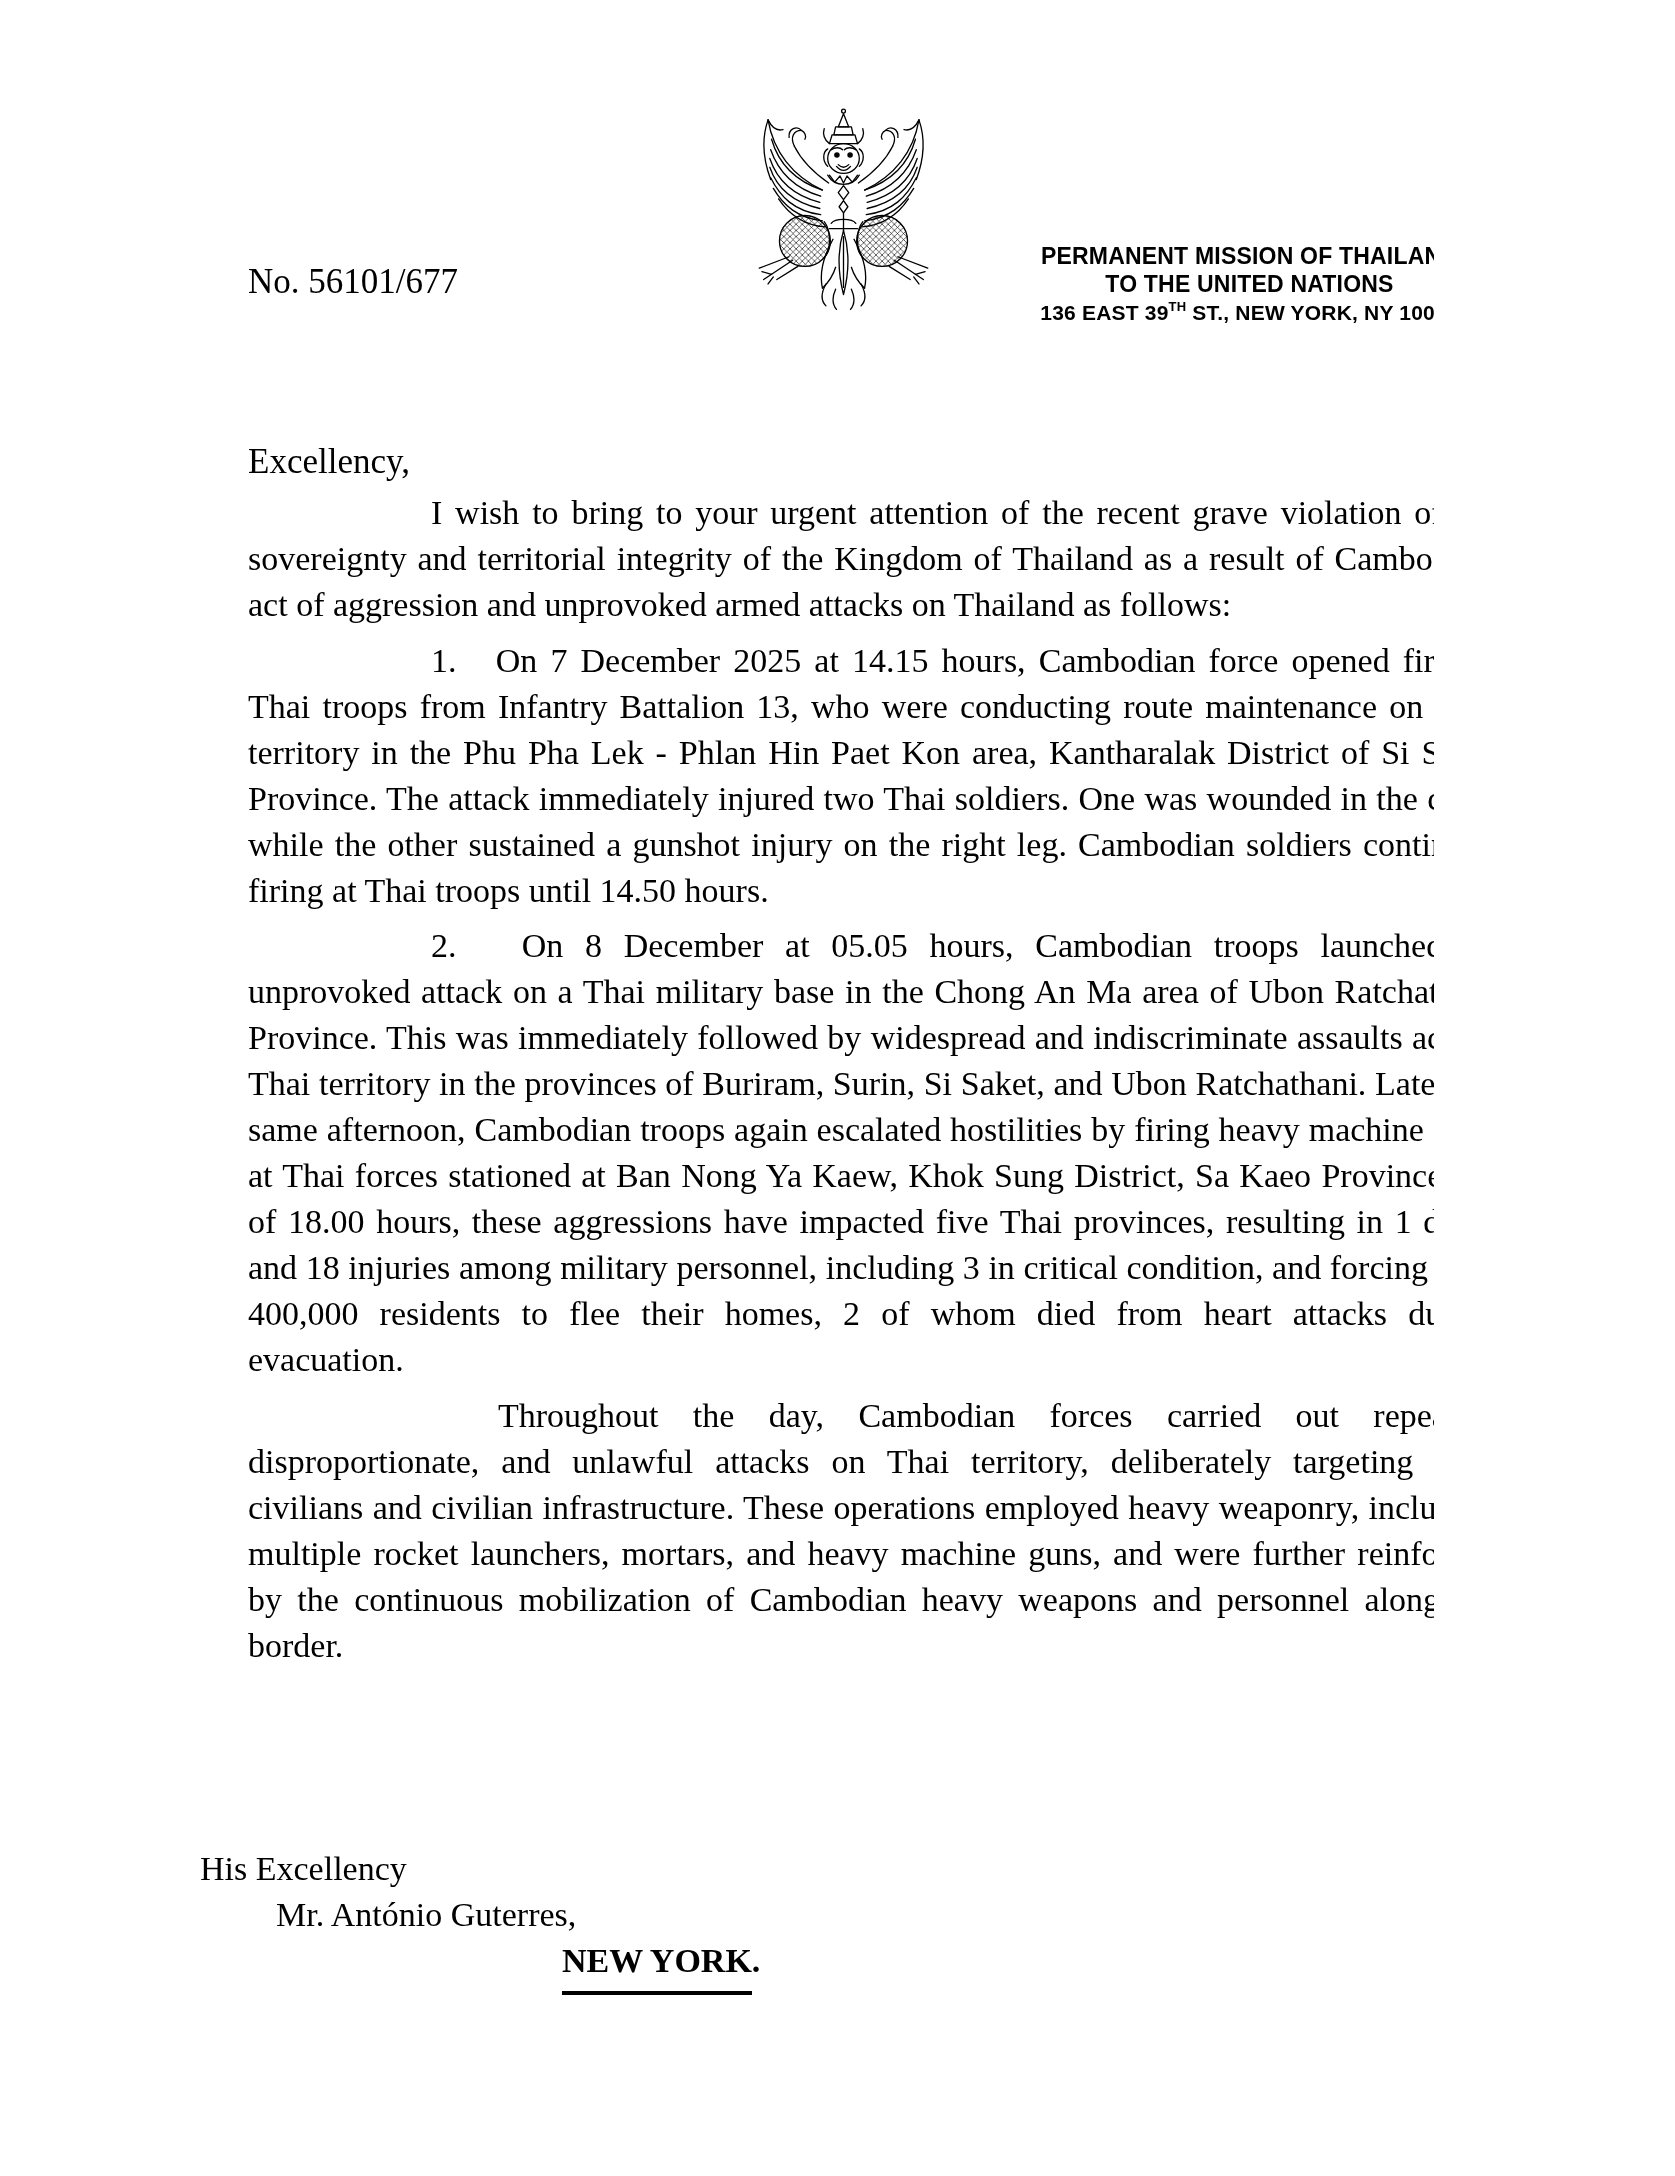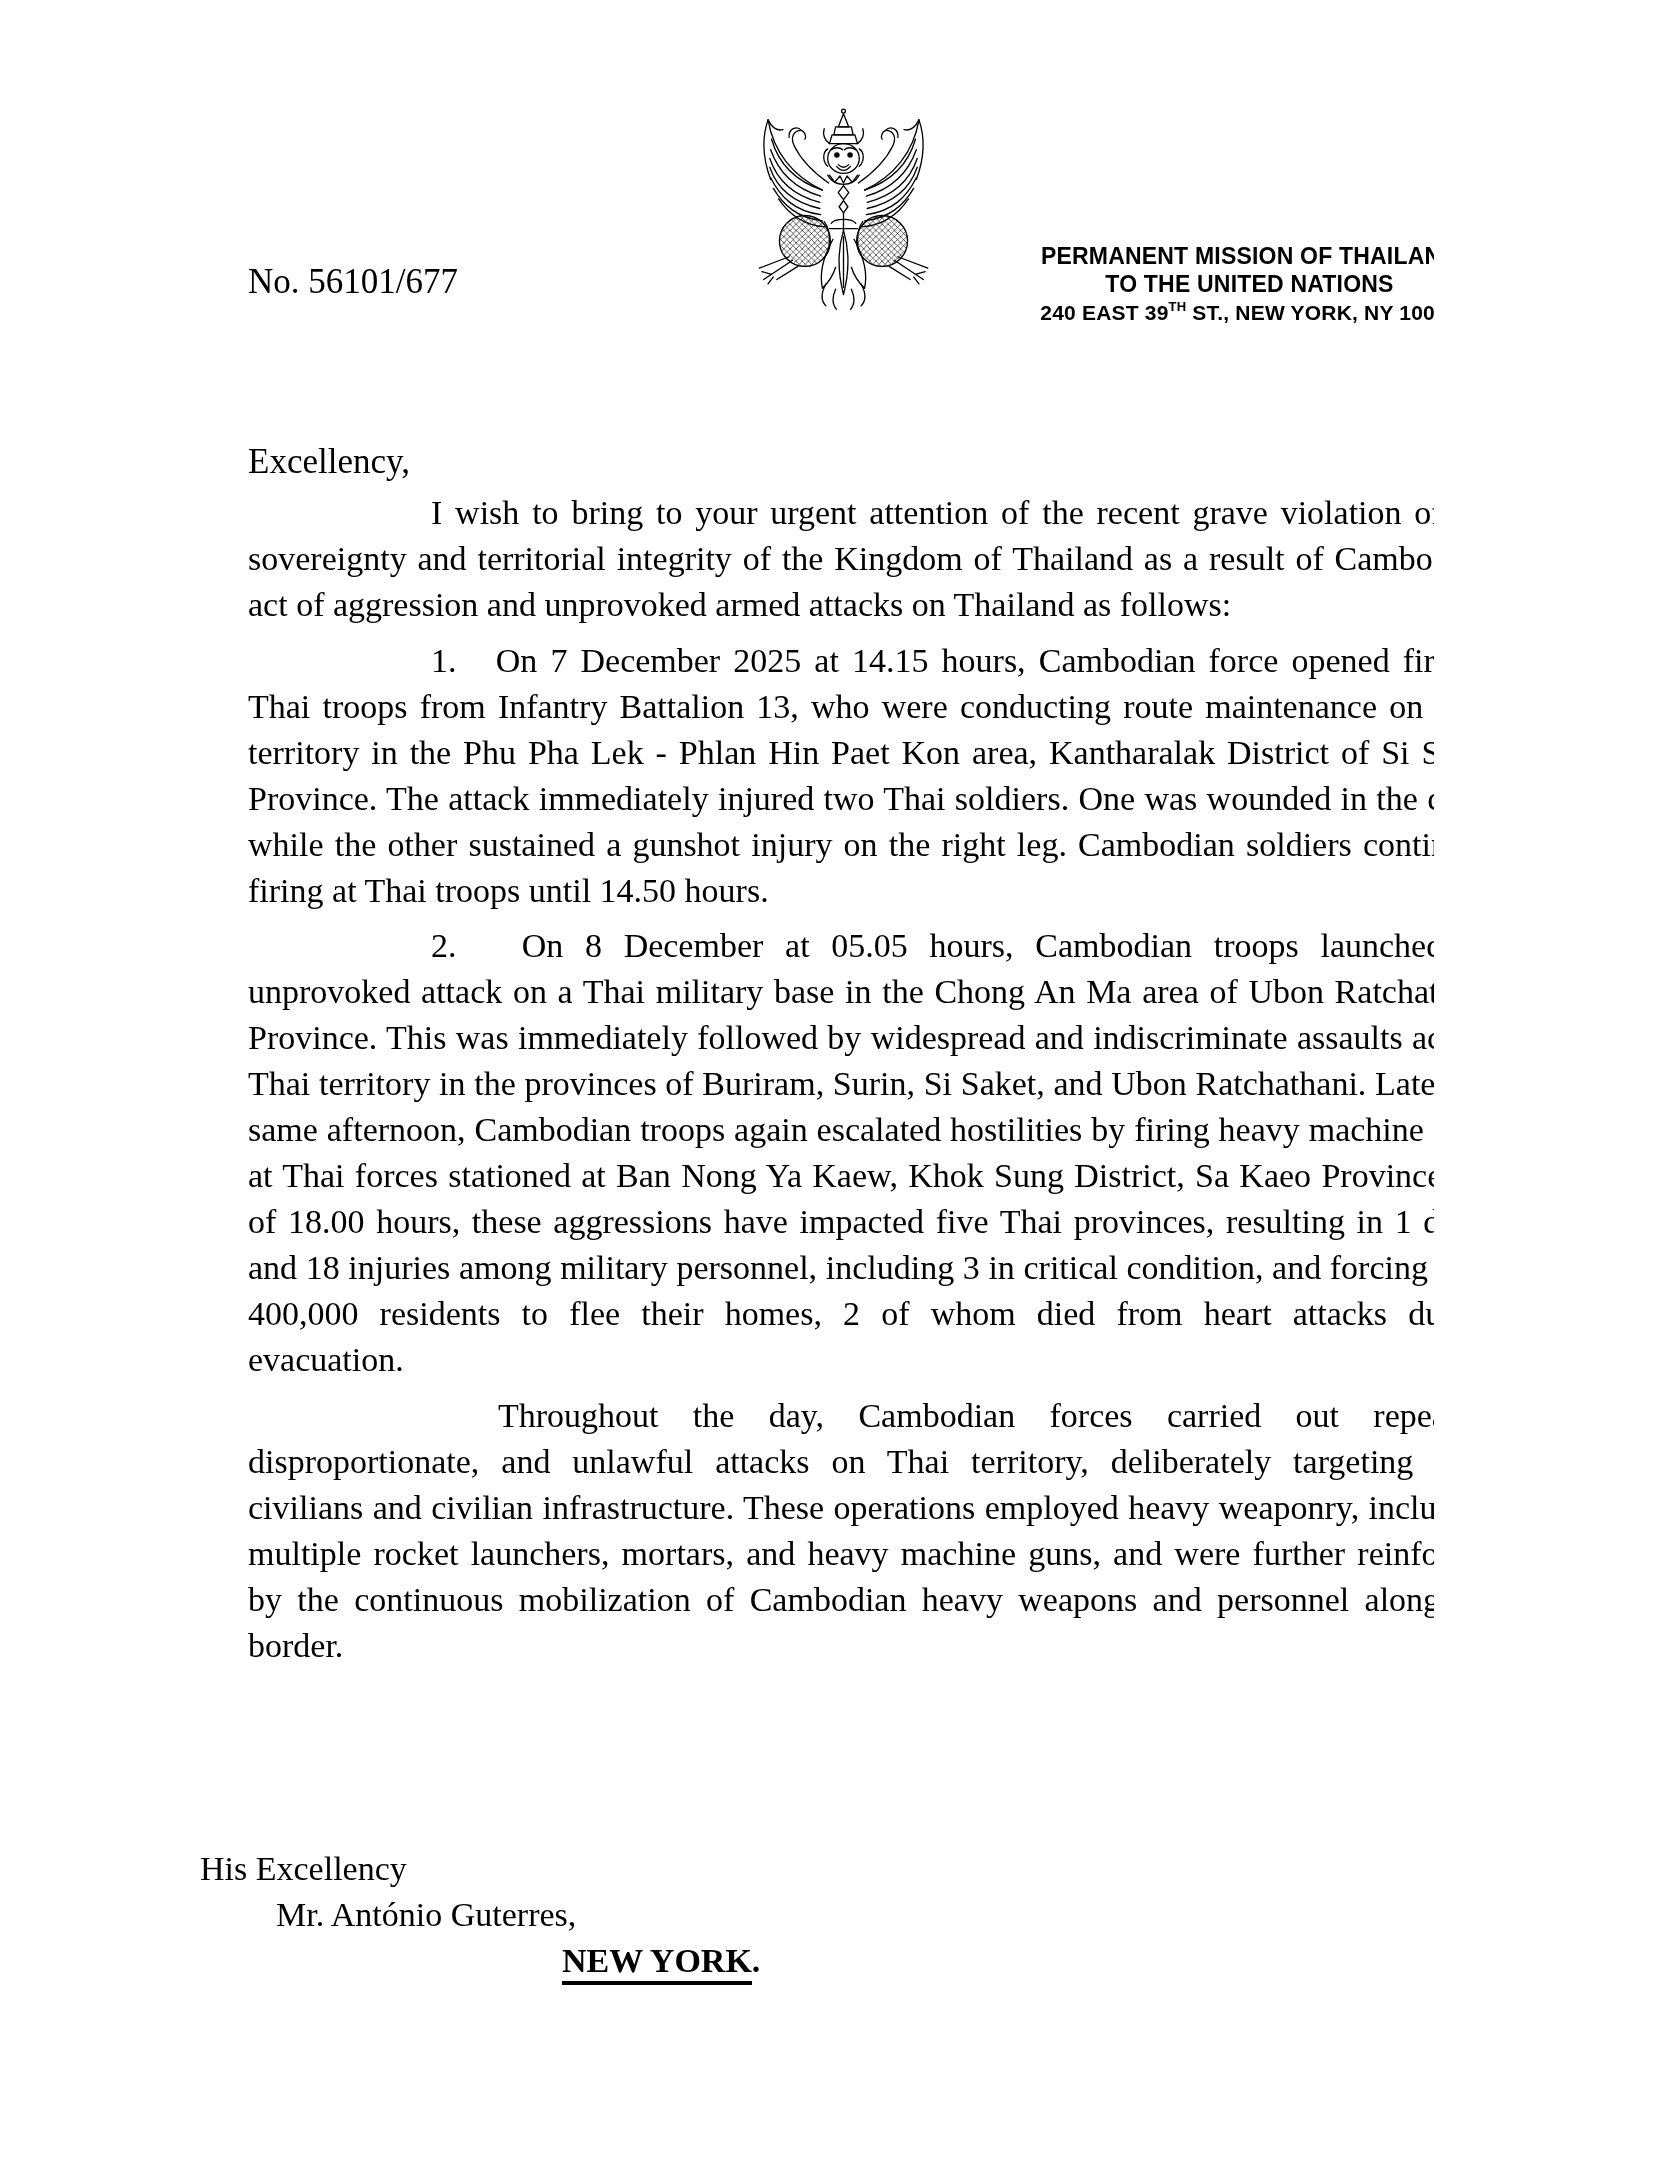--- a/index.html
+++ b/index.html
@@ -23,21 +23,21 @@
     position:absolute;left:248px;top:490px;width:1249px;
     font-size:34px;line-height:46px;text-align:justify;
   }
   .letter-body p{margin:0 0 9.5px 0;padding:0;}
   .letter-body p.ind1{text-indent:183px;}
   .letter-body p.ind2{text-indent:250px;}
   .addressee{position:absolute;left:200px;top:1846px;font-size:34px;line-height:46px;white-space:nowrap;}
   .addressee .a2{padding-left:76px;}
   .addressee .a3{padding-left:153px;}
   .addressee .a4{padding-left:362px;}
-  .ny{font-weight:bold;border-bottom:4.3px solid #000;padding-bottom:2px;}
+  .ny{font-weight:bold;border-bottom:4.3px solid #000;padding-bottom:12px;}
   .nyp{font-weight:bold;}
 </style>
 </head>
 <body>
 
 <div class="page">
 
   <div class="refno">No. 56101/677</div>
 
   <div class="emblem">
@@ -121,21 +121,21 @@
 
         <use href="#legL"></use>
         <use href="#legL" transform="translate(220,0) scale(-1,1)"></use>
       </g>
     </svg>
   </div>
 
   <div class="mission">
     <div>PERMANENT MISSION OF THAILAND</div>
     <div>TO THE UNITED NATIONS</div>
-    <div class="addr"><span>240 EAST 39</span><sup>TH</sup><span> ST., NEW YORK, NY 10016</span></div>
+    <div class="addr"><span>136 EAST 39</span><sup>TH</sup><span> ST., NEW YORK, NY 10016</span></div>
   </div>
 
 
   <div class="salutation">Excellency,</div>
 
   <div class="letter-body">
     <p class="ind1">I wish to bring to your urgent attention of the recent grave violation of the sovereignty and territorial integrity of the Kingdom of Thailand as a result of Cambodia’s act of aggression and unprovoked armed attacks on Thailand as follows:</p>
     <p class="ind1">1.&nbsp;&nbsp; On 7 December 2025 at 14.15 hours, Cambodian force opened fire on Thai troops from Infantry Battalion 13, who were conducting route maintenance on Thai territory in the Phu Pha Lek - Phlan Hin Paet Kon area, Kantharalak District of Si Saket Province. The attack immediately injured two Thai soldiers. One was wounded in the chest while the other sustained a gunshot injury on the right leg. Cambodian soldiers continued firing at Thai troops until 14.50 hours.</p>
     <p class="ind1">2.&nbsp;&nbsp; On 8 December at 05.05 hours, Cambodian troops launched an unprovoked attack on a Thai military base in the Chong An Ma area of Ubon Ratchathani Province. This was immediately followed by widespread and indiscriminate assaults across Thai territory in the provinces of Buriram, Surin, Si Saket, and Ubon Ratchathani. Later the same afternoon, Cambodian troops again escalated hostilities by firing heavy machine guns at Thai forces stationed at Ban Nong Ya Kaew, Khok Sung District, Sa Kaeo Province. As of 18.00 hours, these aggressions have impacted five Thai provinces, resulting in 1 death and 18 injuries among military personnel, including 3 in critical condition, and forcing over 400,000 residents to flee their homes, 2 of whom died from heart attacks during evacuation.</p>
     <p class="ind2">Throughout the day, Cambodian forces carried out repeated, disproportionate, and unlawful attacks on Thai territory, deliberately targeting Thai civilians and civilian infrastructure. These operations employed heavy weaponry, including multiple rocket launchers, mortars, and heavy machine guns, and were further reinforced by the continuous mobilization of Cambodian heavy weapons and personnel along the border.</p>

